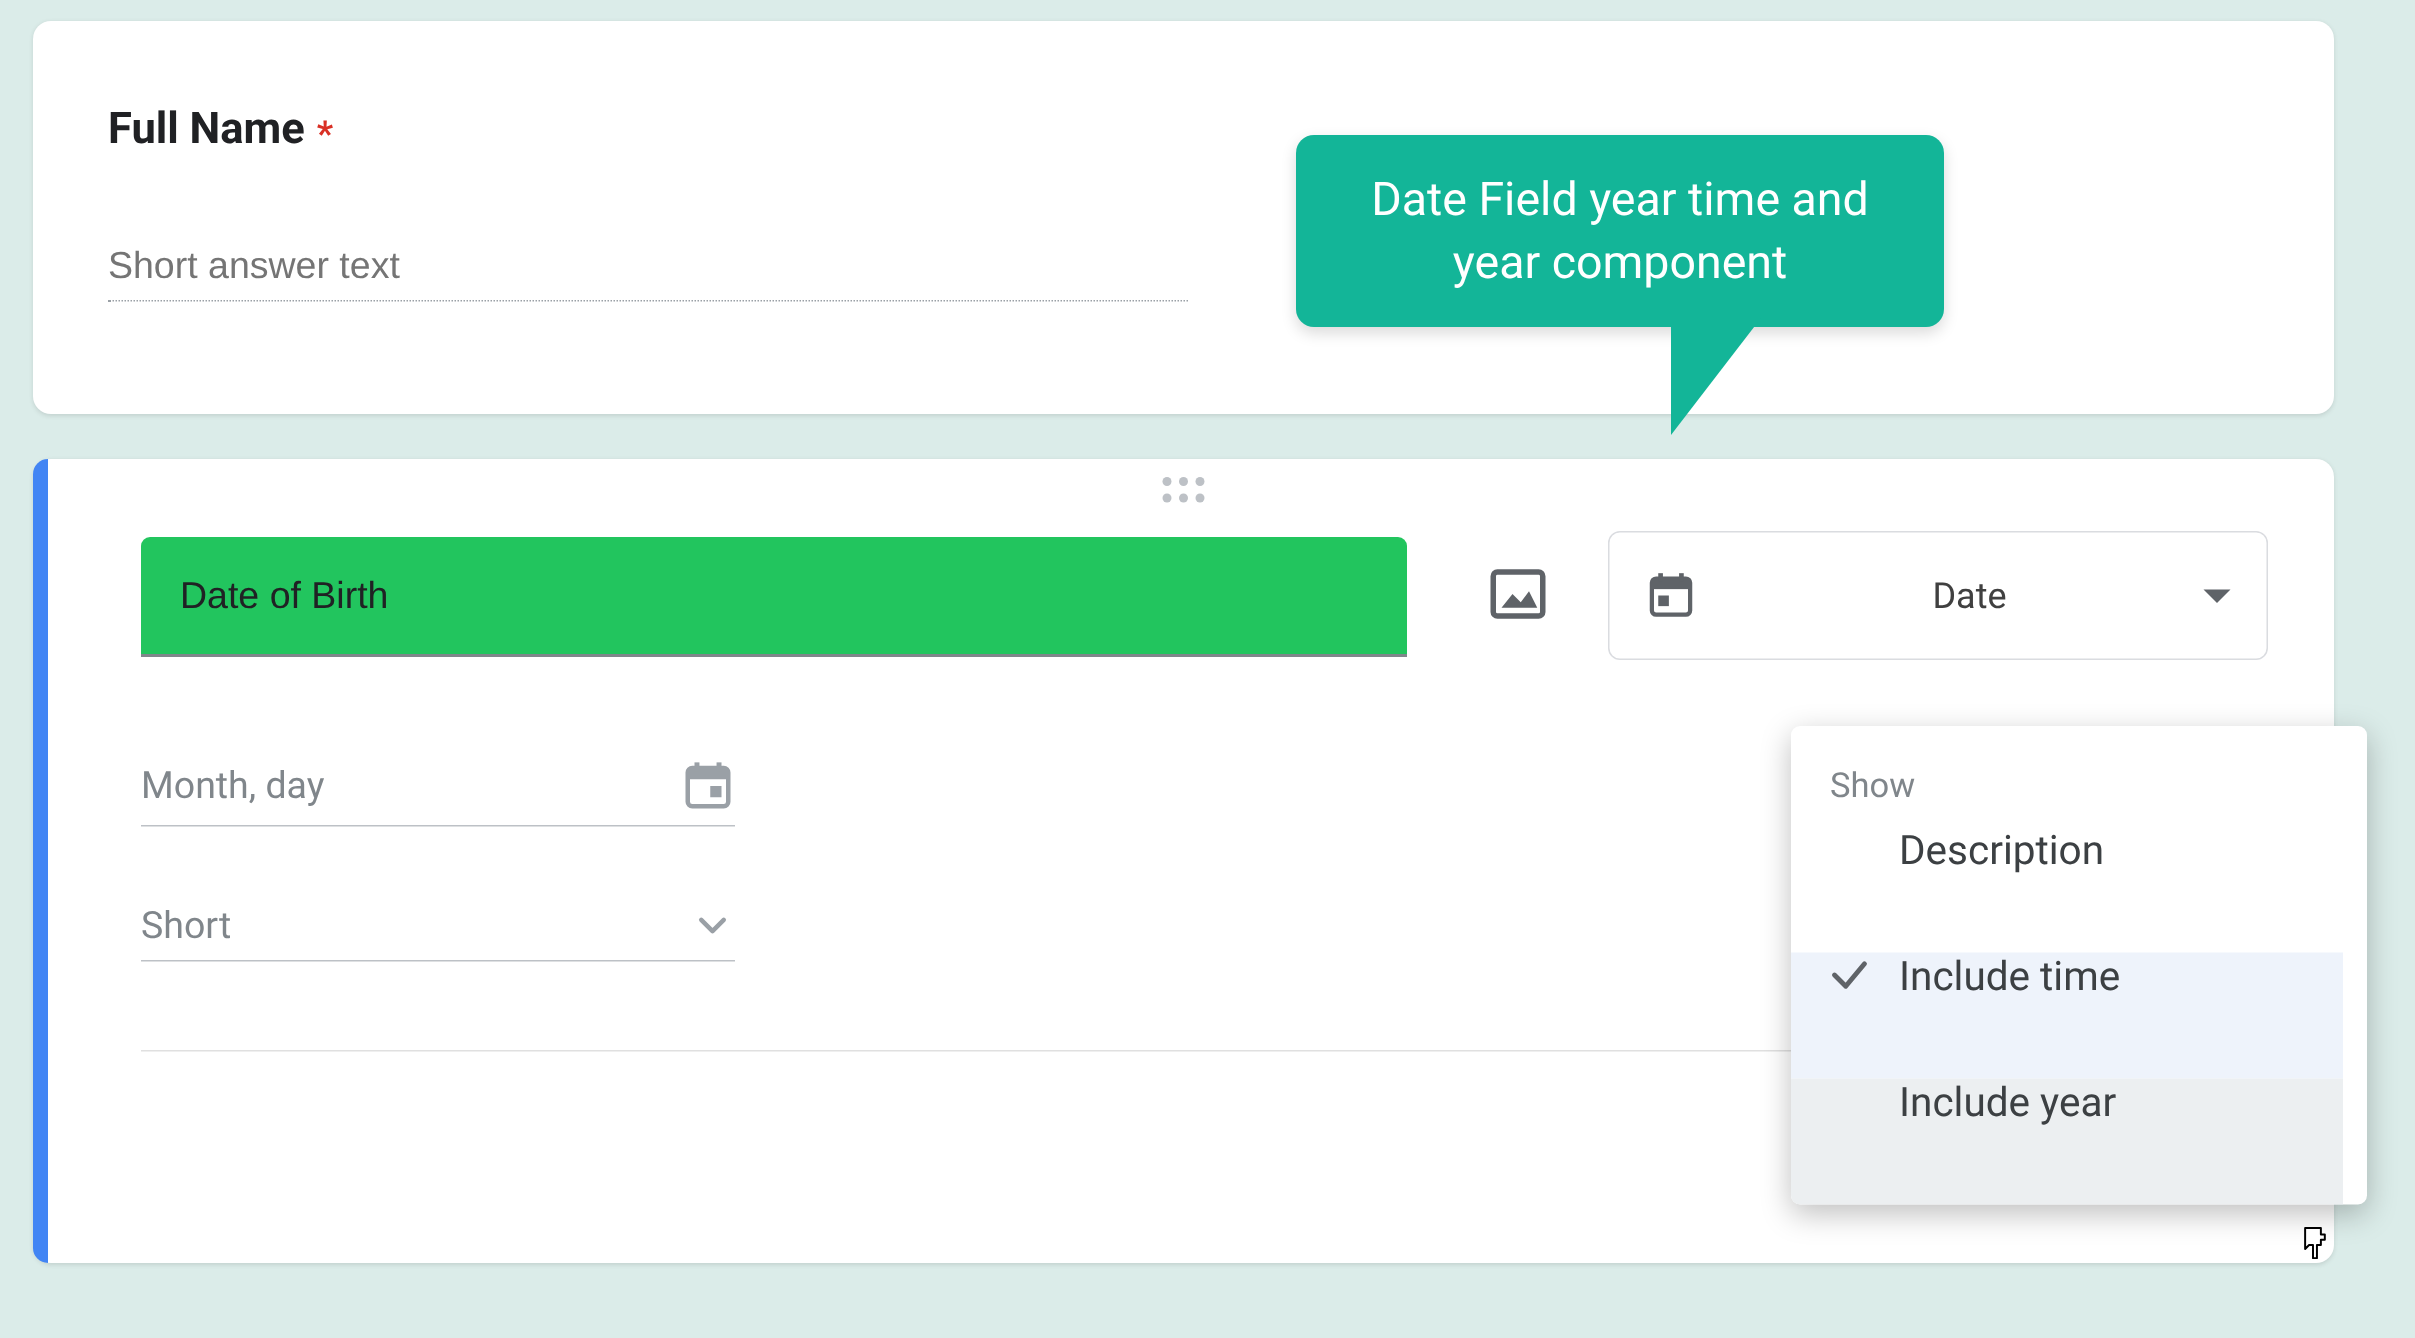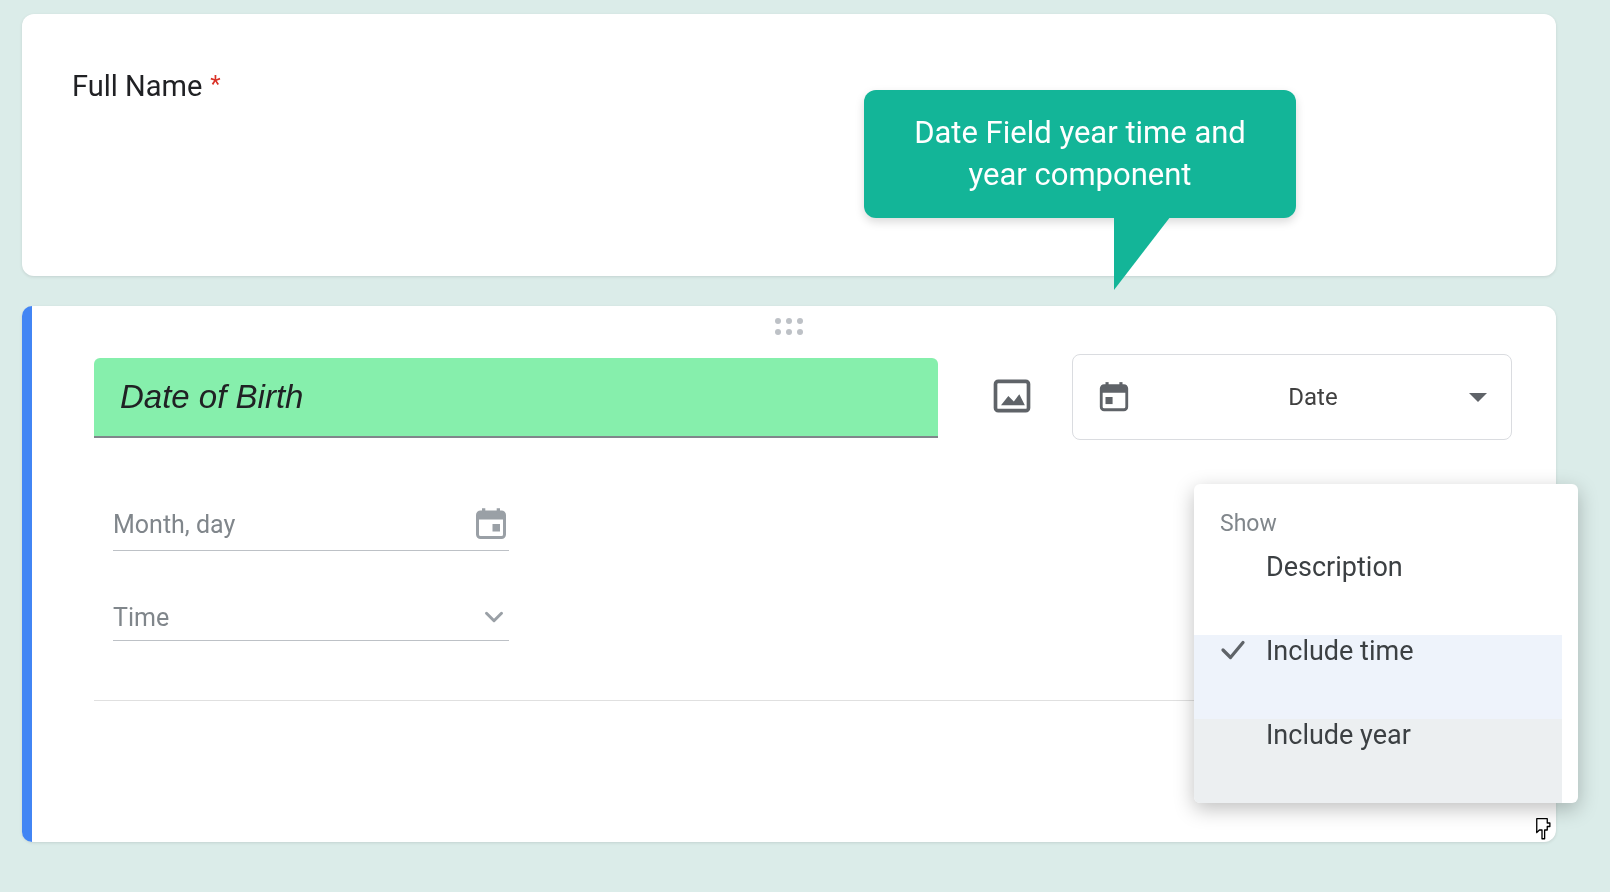--- a/index.html
+++ b/index.html
@@ -21,23 +21,23 @@
 
   
   #card-name {
     left: 22px; top: 14px;
     width: 1534px; height: 262px;
     padding: 55px 50px 0 50px;
   }
   #card-name .q-title {
     font-size: 29px;
     color: #202124;
-    font-weight: 400;
-    display: flex;
-    align-items: center;
+    font-weight: 700;
+    display: flex;
+    align-items: flex-end;
   }
   #card-name .req {
     color: #d93025;
     font-size: 24px;
     margin-left: 8px;
     line-height: 1;
     position: relative;
     top: -2px;
   }
   #card-name .short-answer {
@@ -78,29 +78,28 @@
     width: 6px; height: 6px;
     background: #bdc1c6;
     border-radius: 50%;
   }
 
   
   #card-dob .q-input {
     position: absolute;
     left: 72px; top: 52px;
     width: 844px; height: 80px;
-    background: #86efac;
+    background: #22c55e;
     border: none;
     border-bottom: 2px solid #80868b;
-    font-size: 33px;
+    font-size: 25px;
     color: #202124;
     padding: 0 26px;
     border-top-left-radius: 6px;
     border-top-right-radius: 6px;
-    font-style: italic;
   }
 
   
   #card-dob .img-btn {
     position: absolute;
     left: 968px; top: 68px;
     width: 44px; height: 44px;
     color: #5f6368;
     cursor: pointer;
   }
@@ -140,21 +139,20 @@
     position: absolute;
     left: 72px;
     width: 396px;
     display: flex;
     align-items: center;
     justify-content: space-between;
     border-bottom: 1px solid #bdc1c6;
     padding-bottom: 8px;
     color: #80868b;
     font-size: 25px;
-    margin-left: 19px;
   }
   #card-dob .field .f-icon { color: #9aa0a6; }
   #card-dob #field-date { top: 200px; }
   #card-dob #field-time { top: 296px; }
 
   
   #card-dob .footer-sep {
     position: absolute;
     left: 72px; right: 46px;
     top: 394px;
@@ -257,20 +255,21 @@
   svg { display: block; }
 </style>
 </head>
 <body>
 
 <div id="card-name" class="card">
   <div class="q-title">
     <span>Full Name</span>
     <span class="req">*</span>
   </div>
+  <input class="short-answer" placeholder="Short answer text" style="">
 </div>
 
 <div id="card-dob" class="card">
   <div class="accent-bar"></div>
 
   <div class="drag-handle">
     <span></span>
       <span></span>
       <span></span>
       <span></span>
@@ -308,21 +307,21 @@
         <rect x="3" y="4" width="18" height="17" rx="2" fill="none" stroke="currentColor" stroke-width="2"></rect>
         <rect x="3" y="4" width="18" height="5" fill="currentColor"></rect>
         <rect x="13" y="12" width="5" height="5" fill="currentColor"></rect>
         <rect x="6" y="1.5" width="2.2" height="4" fill="currentColor"></rect>
         <rect x="15.8" y="1.5" width="2.2" height="4" fill="currentColor"></rect>
       </svg>
     </span>
   </div>
 
   <div id="field-time" class="field">
-    <span>Time</span>
+    <span>Short</span>
     <span class="f-icon">
       <svg viewBox="0 0 24 24" width="30" height="30">
         <polyline points="6 9 12 15 18 9" fill="none" stroke="currentColor" stroke-width="2.4" stroke-linecap="round" stroke-linejoin="round"></polyline>
       </svg>
     </span>
   </div>
 
   <div class="footer-sep"></div>
 
   <div class="footer">

